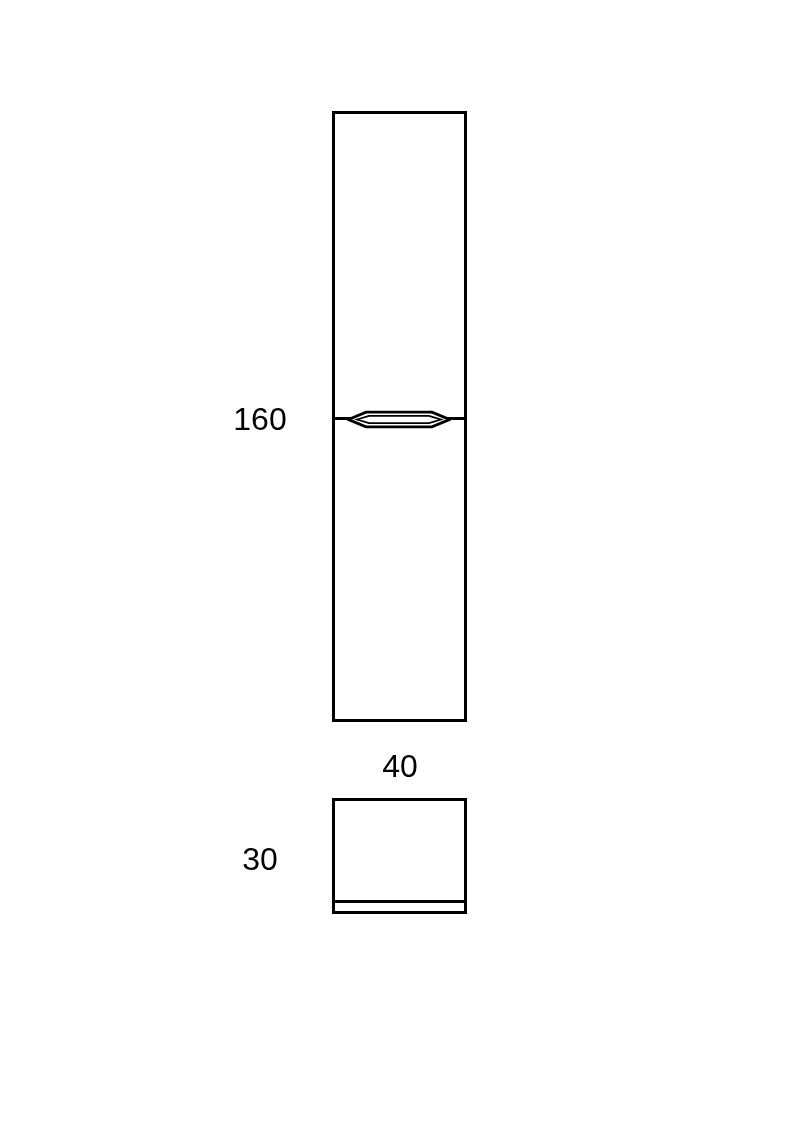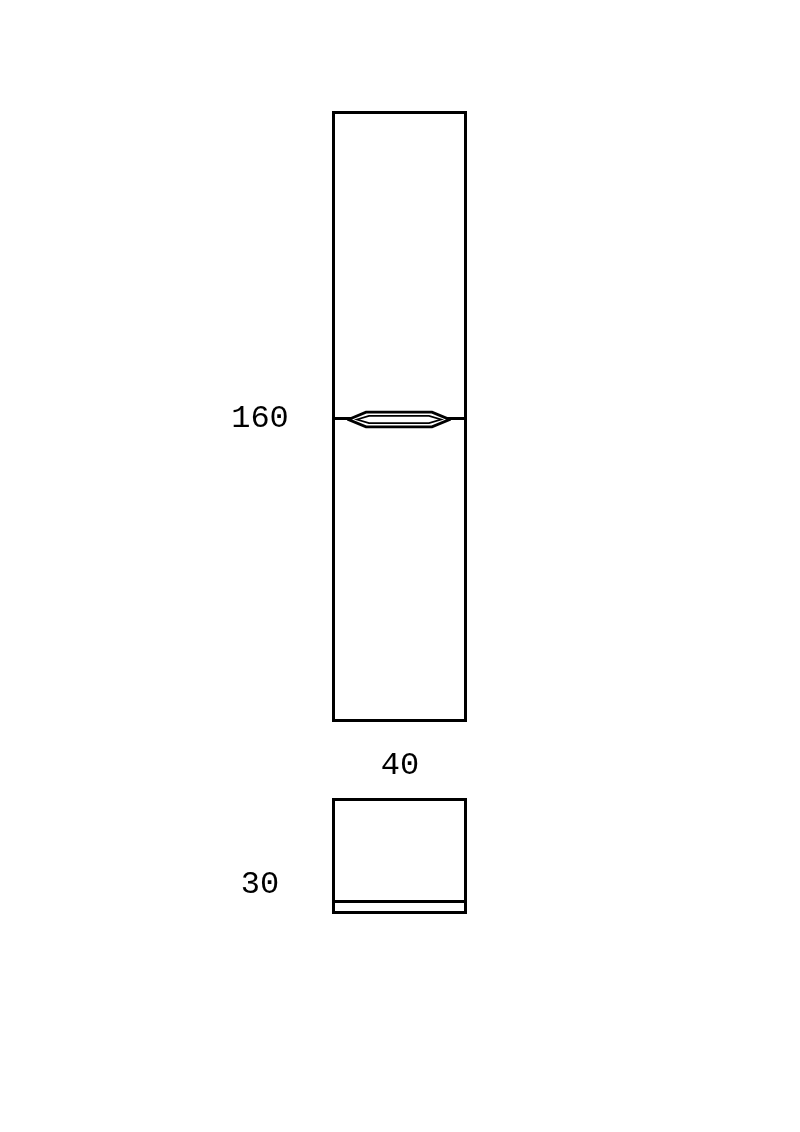--- a/index.html
+++ b/index.html
@@ -6,34 +6,34 @@
     margin: 0;
     padding: 0;
     background: #ffffff;
   }
   .canvas {
     position: relative;
     width: 800px;
     height: 1132px;
     background: #ffffff;
     overflow: hidden;
-    font-family: Liberation Mono, monospace;
+    font-family: Liberation Sans, sans-serif;
   }
   .dim-label {
     position: absolute;
     width: 64px;
     text-align: center;
     font-size: 32px;
     line-height: 32px;
     color: #000000;
     white-space: nowrap;
   }
   .dim-label.height { left: 228px; top: 403px; }
   .dim-label.width  { left: 368px; top: 750px; }
-  .dim-label.depth  { left: 228px; top: 843px; margin-top: 26px; }
+  .dim-label.depth  { left: 228px; top: 843px; }
 
   .front-view {
     position: absolute;
     left: 332px;
     top: 111px;
     width: 135px;
     height: 611px;
     border: 3px solid #000000;
     box-sizing: border-box;
     background: #ffffff;

